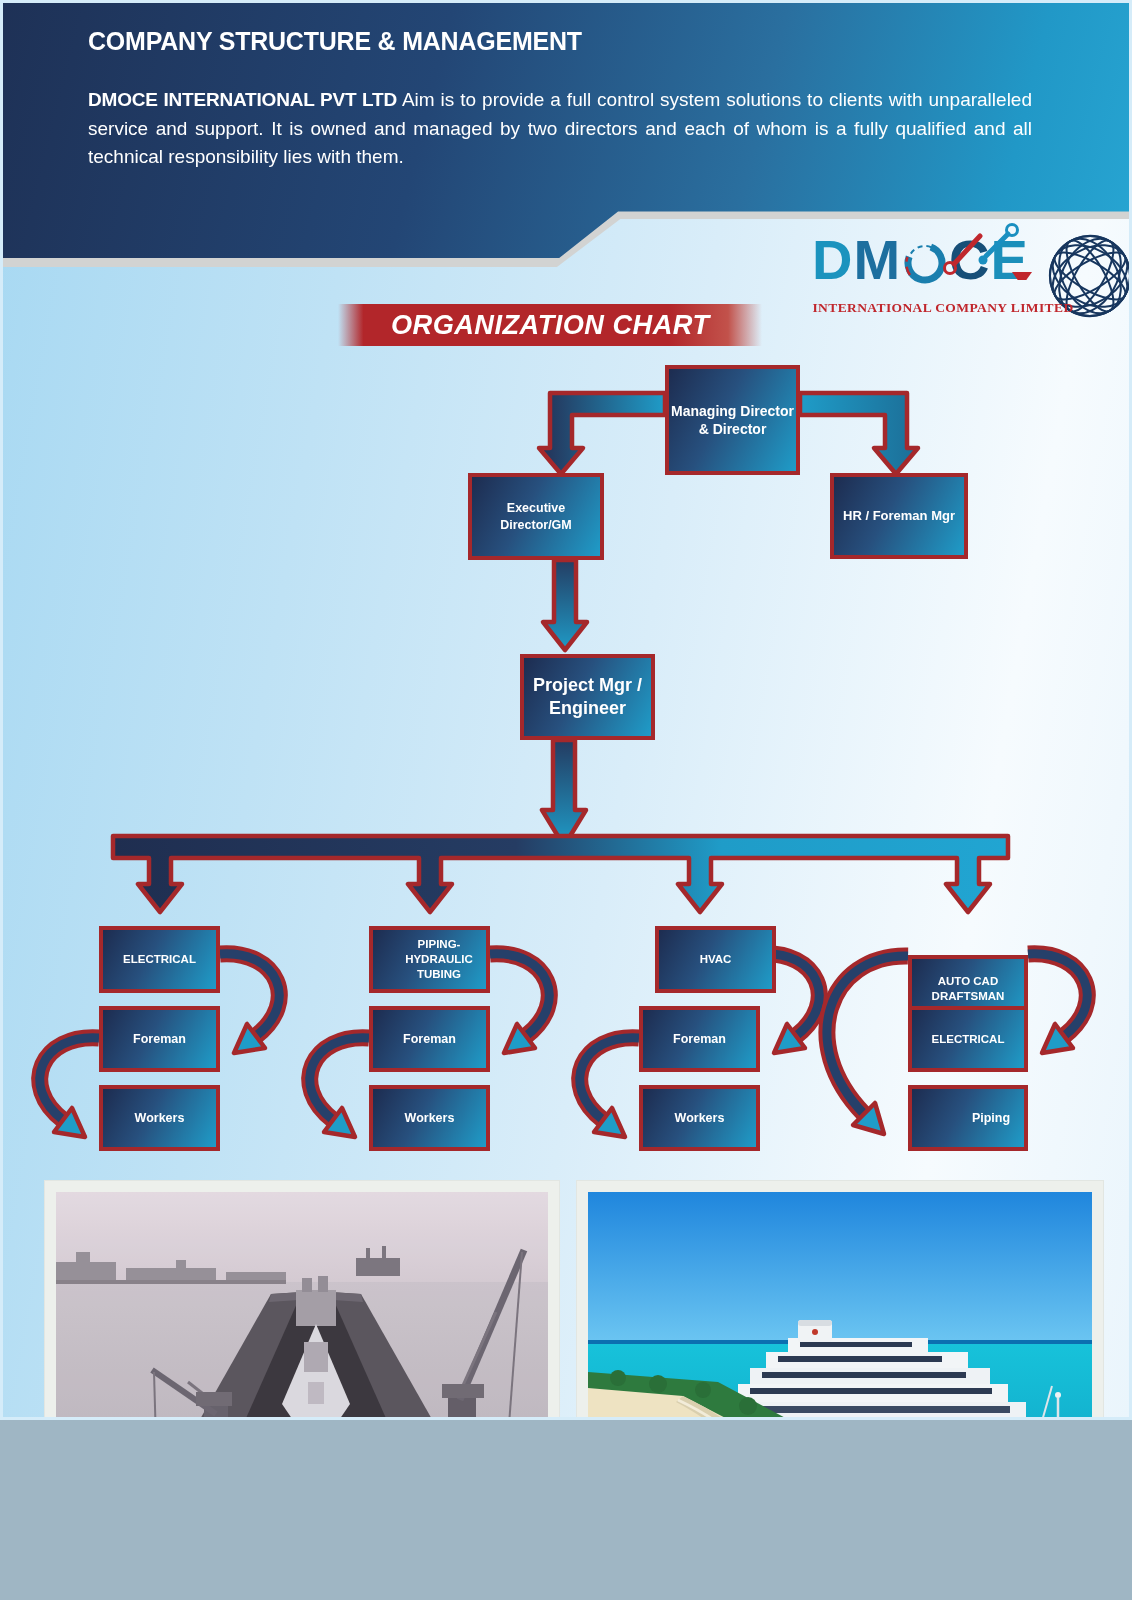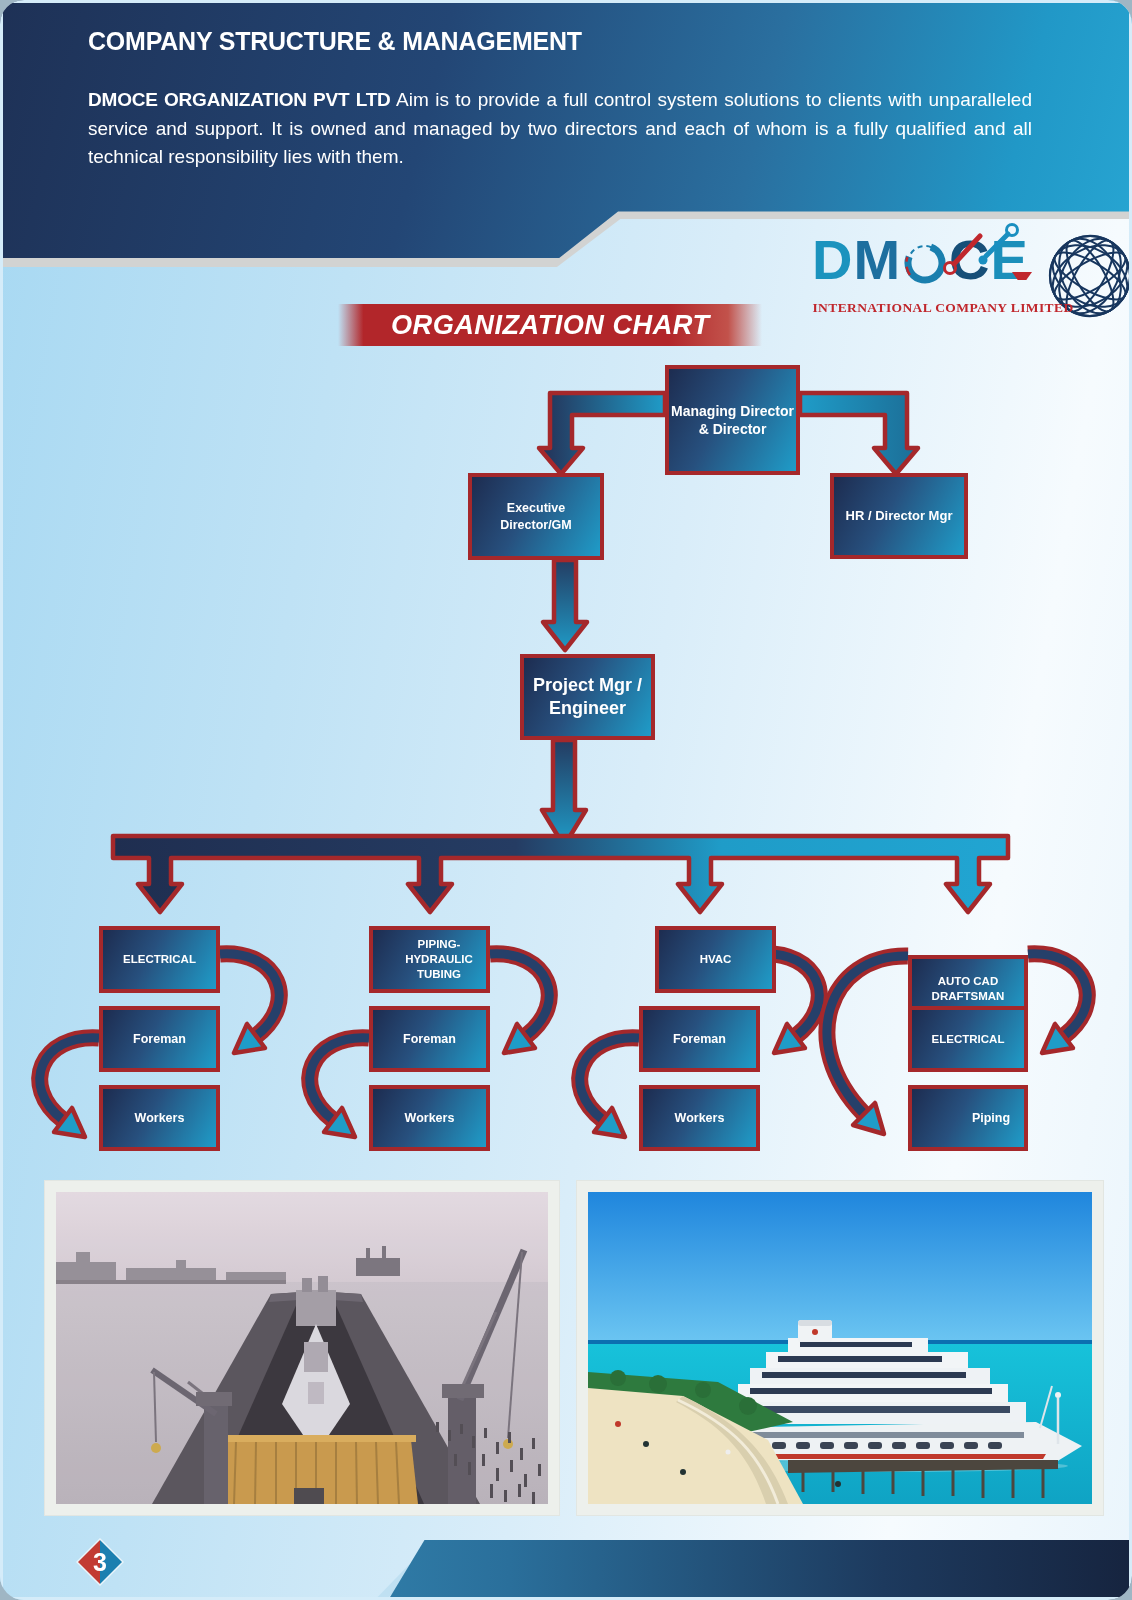--- a/index.html
+++ b/index.html
@@ -1,20 +1,19 @@
 <!DOCTYPE html>
 <html><head>
 <meta charset="utf-8">
 <style>
   html,body{margin:0;padding:0;background:#9fb6c4;}
   .page{
-    position:relative;width:1132px;height:1600px;overflow:hidden;
+    position:relative;width:1132px;height:1420px;overflow:hidden;
     font-family:"Liberation Sans",sans-serif;
     background:linear-gradient(100deg,#a6d8f2 0%,#bfe2f5 28%,#d9edf9 55%,#f6fbfe 82%,#eaf5fc 100%);
-    border-radius:24px;
   }
   .abs{position:absolute;}
   
   .header-gray{top:0;left:0;width:1132px;height:267px;background:#d2d3d2;
     clip-path:polygon(0 0,100% 0,100% 82%,54.8% 82%,49.2% 100%,0 100%);z-index:2;}
   .header{top:0;left:0;width:1132px;height:258px;
     background:linear-gradient(104deg,#1e3156 0%,#234675 38%,#2a6f9f 66%,#2198c7 88%,#27a5d2 100%);
     clip-path:polygon(0 0,100% 0,100% 82%,54.6% 82%,49.4% 100%,0 100%);z-index:3;}
   .page-title{left:88px;top:26px;color:#fff;font-size:26px;font-weight:700;
     letter-spacing:-0.2px;transform:scaleX(0.96);transform-origin:left;z-index:4;}
@@ -56,21 +55,21 @@
 </style>
 </head>
 <body>
 
 <div class="page">
 
   <div class="abs header-gray"></div>
   <div class="abs header"></div>
   <div class="abs page-title">COMPANY STRUCTURE &amp; MANAGEMENT</div>
   <div class="abs intro">
-    <b>DMOCE ORGANIZATION PVT LTD</b><span> Aim is to provide a full control system solutions to clients with unparalleled service and support. It is owned and managed by two directors and each of whom is a fully qualified and all technical responsibility lies with them.</span>
+    <b>DMOCE INTERNATIONAL PVT LTD</b><span> Aim is to provide a full control system solutions to clients with unparalleled service and support. It is owned and managed by two directors and each of whom is a fully qualified and all technical responsibility lies with them.</span>
   </div>
 
   <div class="abs logo">
     <svg class="abs logo-globe" width="92" height="92" viewBox="0 0 92 92">
       <g stroke="#17365e" stroke-width="2" fill="none">
         <circle cx="46" cy="46" r="40"></circle>
         <ellipse cx="46" cy="46" rx="40" ry="40" transform="rotate(25 46 46)"></ellipse>
         <ellipse cx="46" cy="46" rx="14" ry="40" transform="rotate(30 46 46)"></ellipse>
         <ellipse cx="46" cy="46" rx="27" ry="40" transform="rotate(30 46 46)"></ellipse>
         <ellipse cx="46" cy="46" rx="14" ry="40" transform="rotate(-30 46 46)"></ellipse>
@@ -193,21 +192,21 @@
       <g transform="translate(908,954)">
         <path d="M0,2 C-80,0 -112,90 -44,160" fill="none" stroke="#a5282b" stroke-width="17"></path>
         <path d="M0,2 C-80,0 -112,90 -44,160" fill="none" stroke="url(#gArc)" stroke-width="9"></path>
         <polygon points="-24,180 -55,171 -33,149" fill="#1f9cc8" stroke="#a5282b" stroke-width="4.5" stroke-linejoin="round"></polygon>
       </g>
     </g>
   </svg>
 
   <div class="abs obox" style="left:665px;top:365px;width:135px;height:110px;font-size:14px;">Managing Director &amp; Director</div>
   <div class="abs obox" style="left:468px;top:473px;width:136px;height:87px;font-size:12.5px;">Executive Director/GM</div>
-  <div class="abs obox" style="left:830px;top:473px;width:138px;height:86px;font-size:13px;">HR / Director Mgr</div>
+  <div class="abs obox" style="left:830px;top:473px;width:138px;height:86px;font-size:13px;">HR / Foreman Mgr</div>
   <div class="abs obox" style="left:497px;top:654px;width:135px;height:86px;font-size:18px;margin-left:23px;">Project Mgr / Engineer</div>
 
   <div class="abs obox" style="left:99px;top:926px;width:121px;height:67px;font-size:11.5px;">ELECTRICAL</div>
   <div class="abs obox" style="left:99px;top:1006px;width:121px;height:66px;font-size:12.5px;">Foreman</div>
   <div class="abs obox" style="left:99px;top:1085px;width:121px;height:66px;font-size:12.5px;">Workers</div>
 
   <div class="abs obox" style="left:369px;top:926px;width:121px;height:67px;font-size:11.5px;padding-left:21px;">PIPING-HYDRAULIC TUBING</div>
   <div class="abs obox" style="left:369px;top:1006px;width:121px;height:66px;font-size:12.5px;">Foreman</div>
   <div class="abs obox" style="left:369px;top:1085px;width:121px;height:66px;font-size:12.5px;">Workers</div>
 

